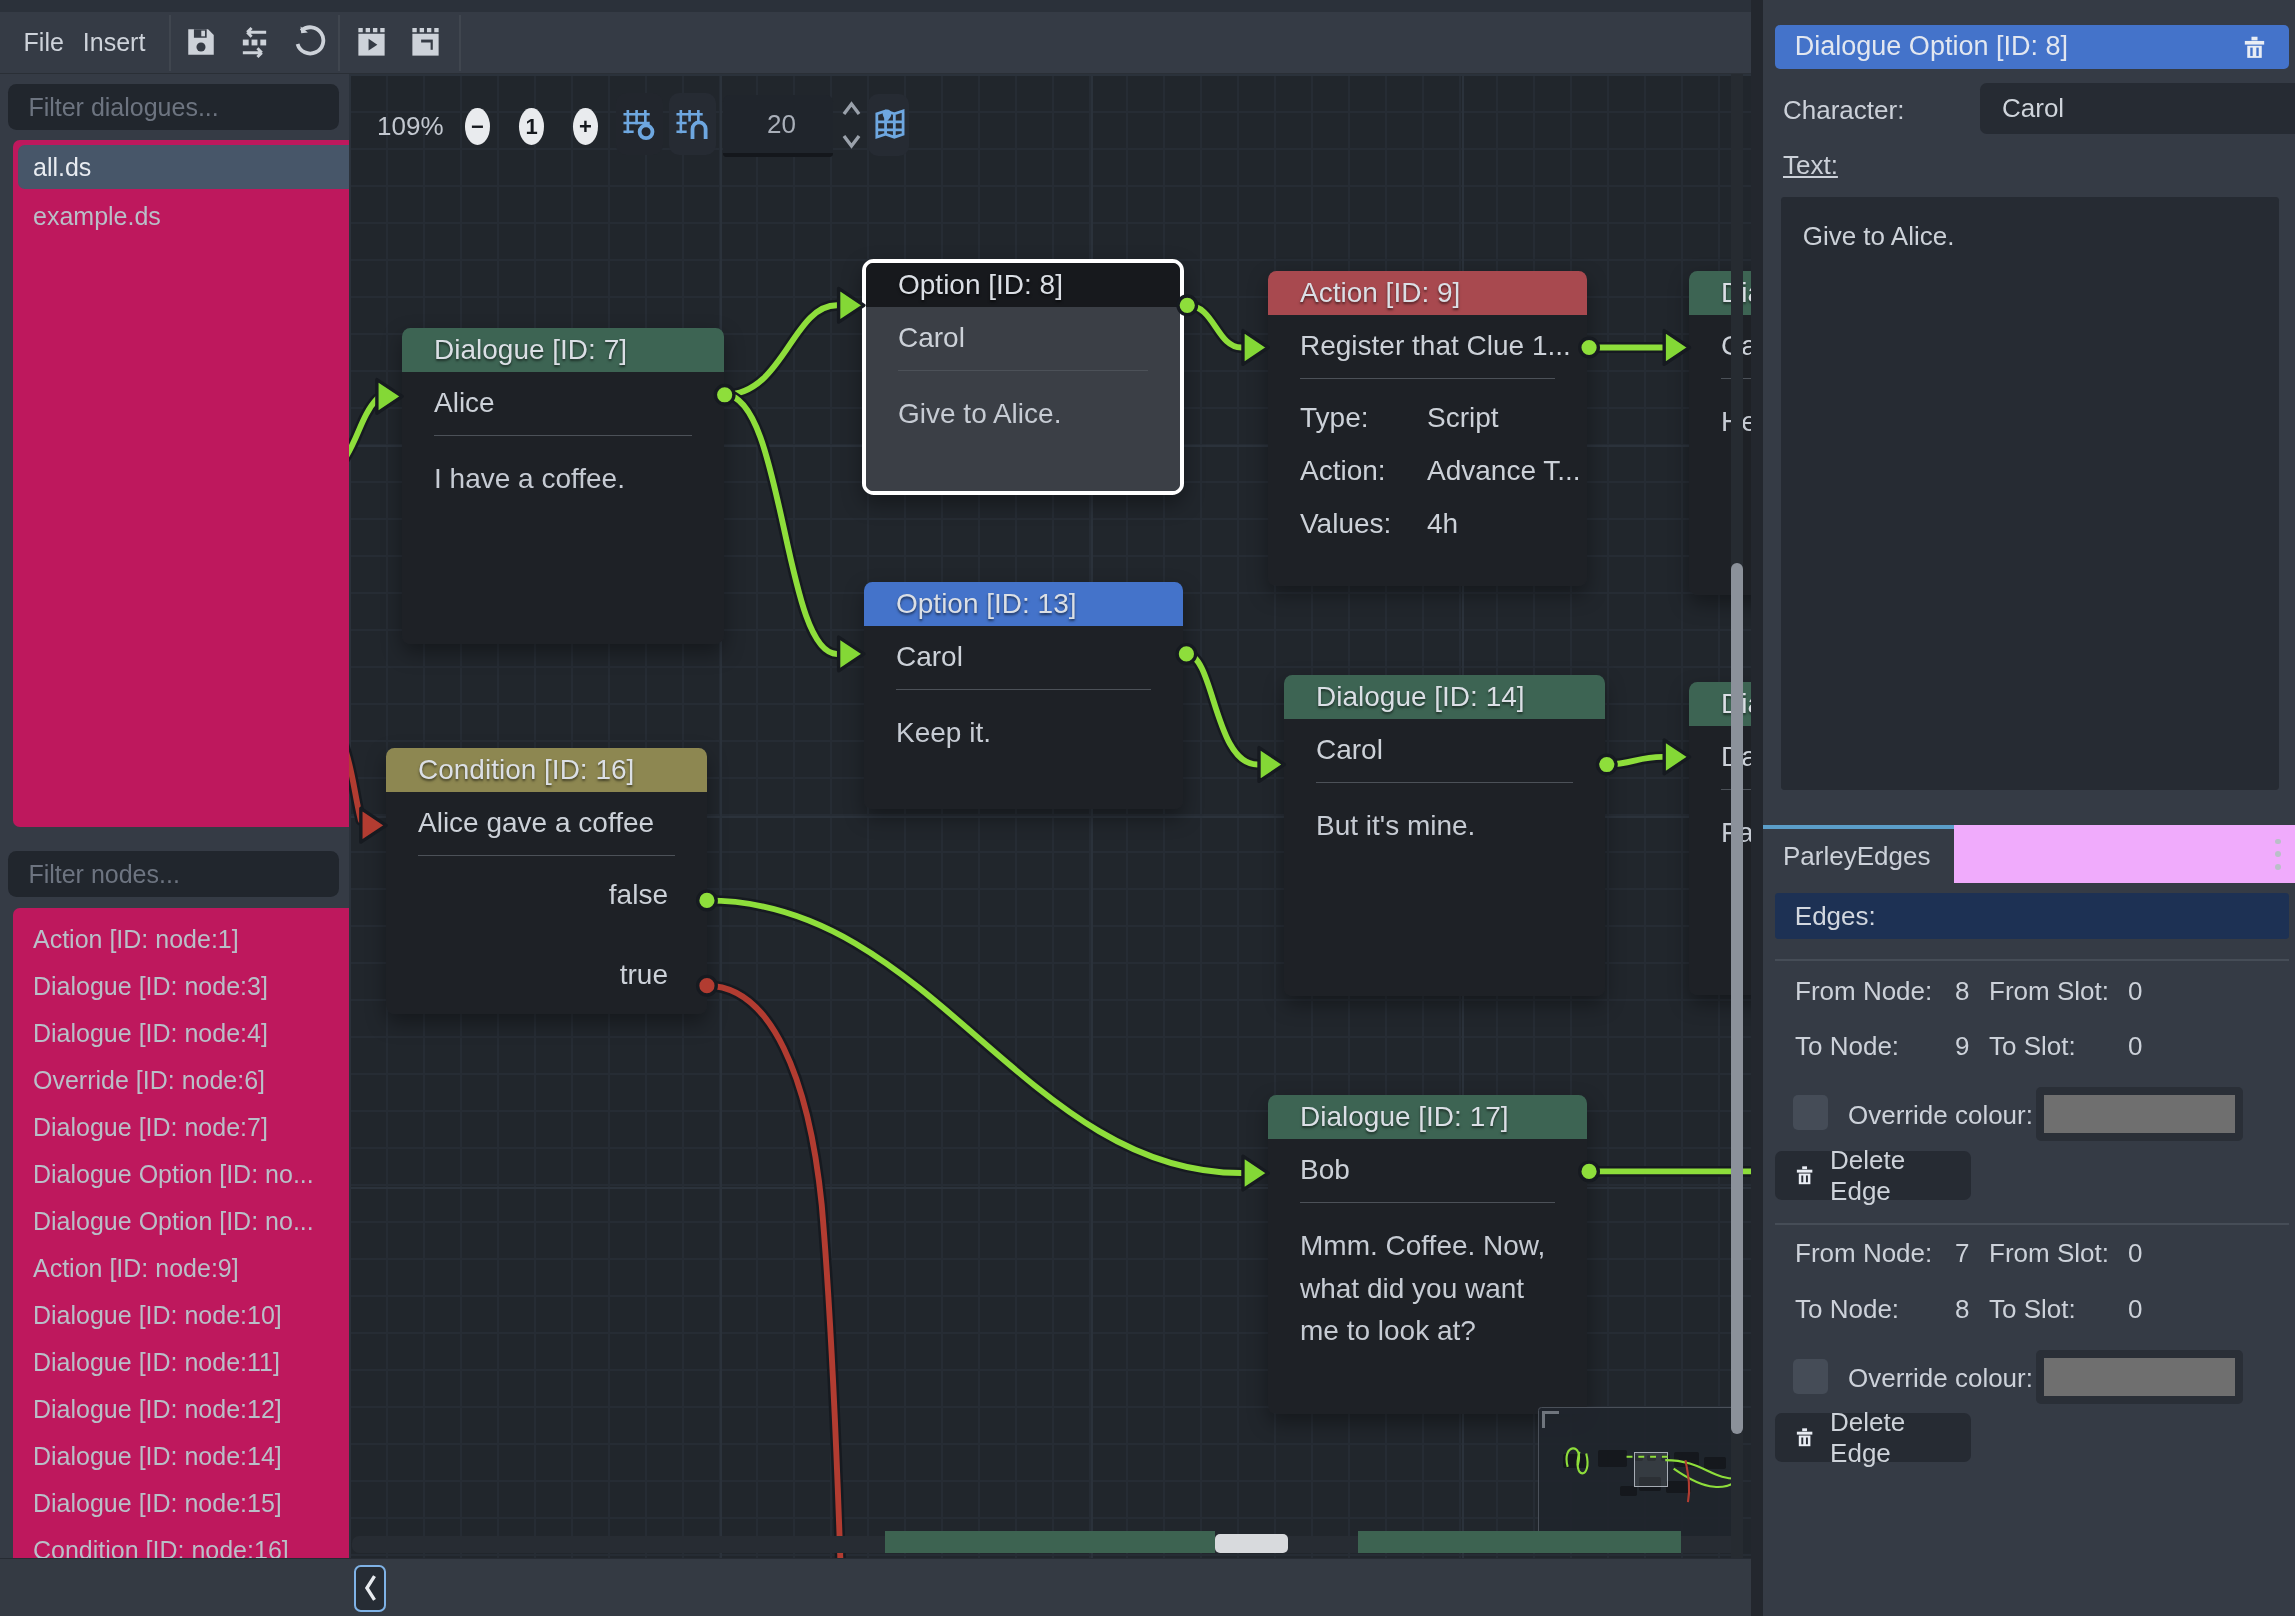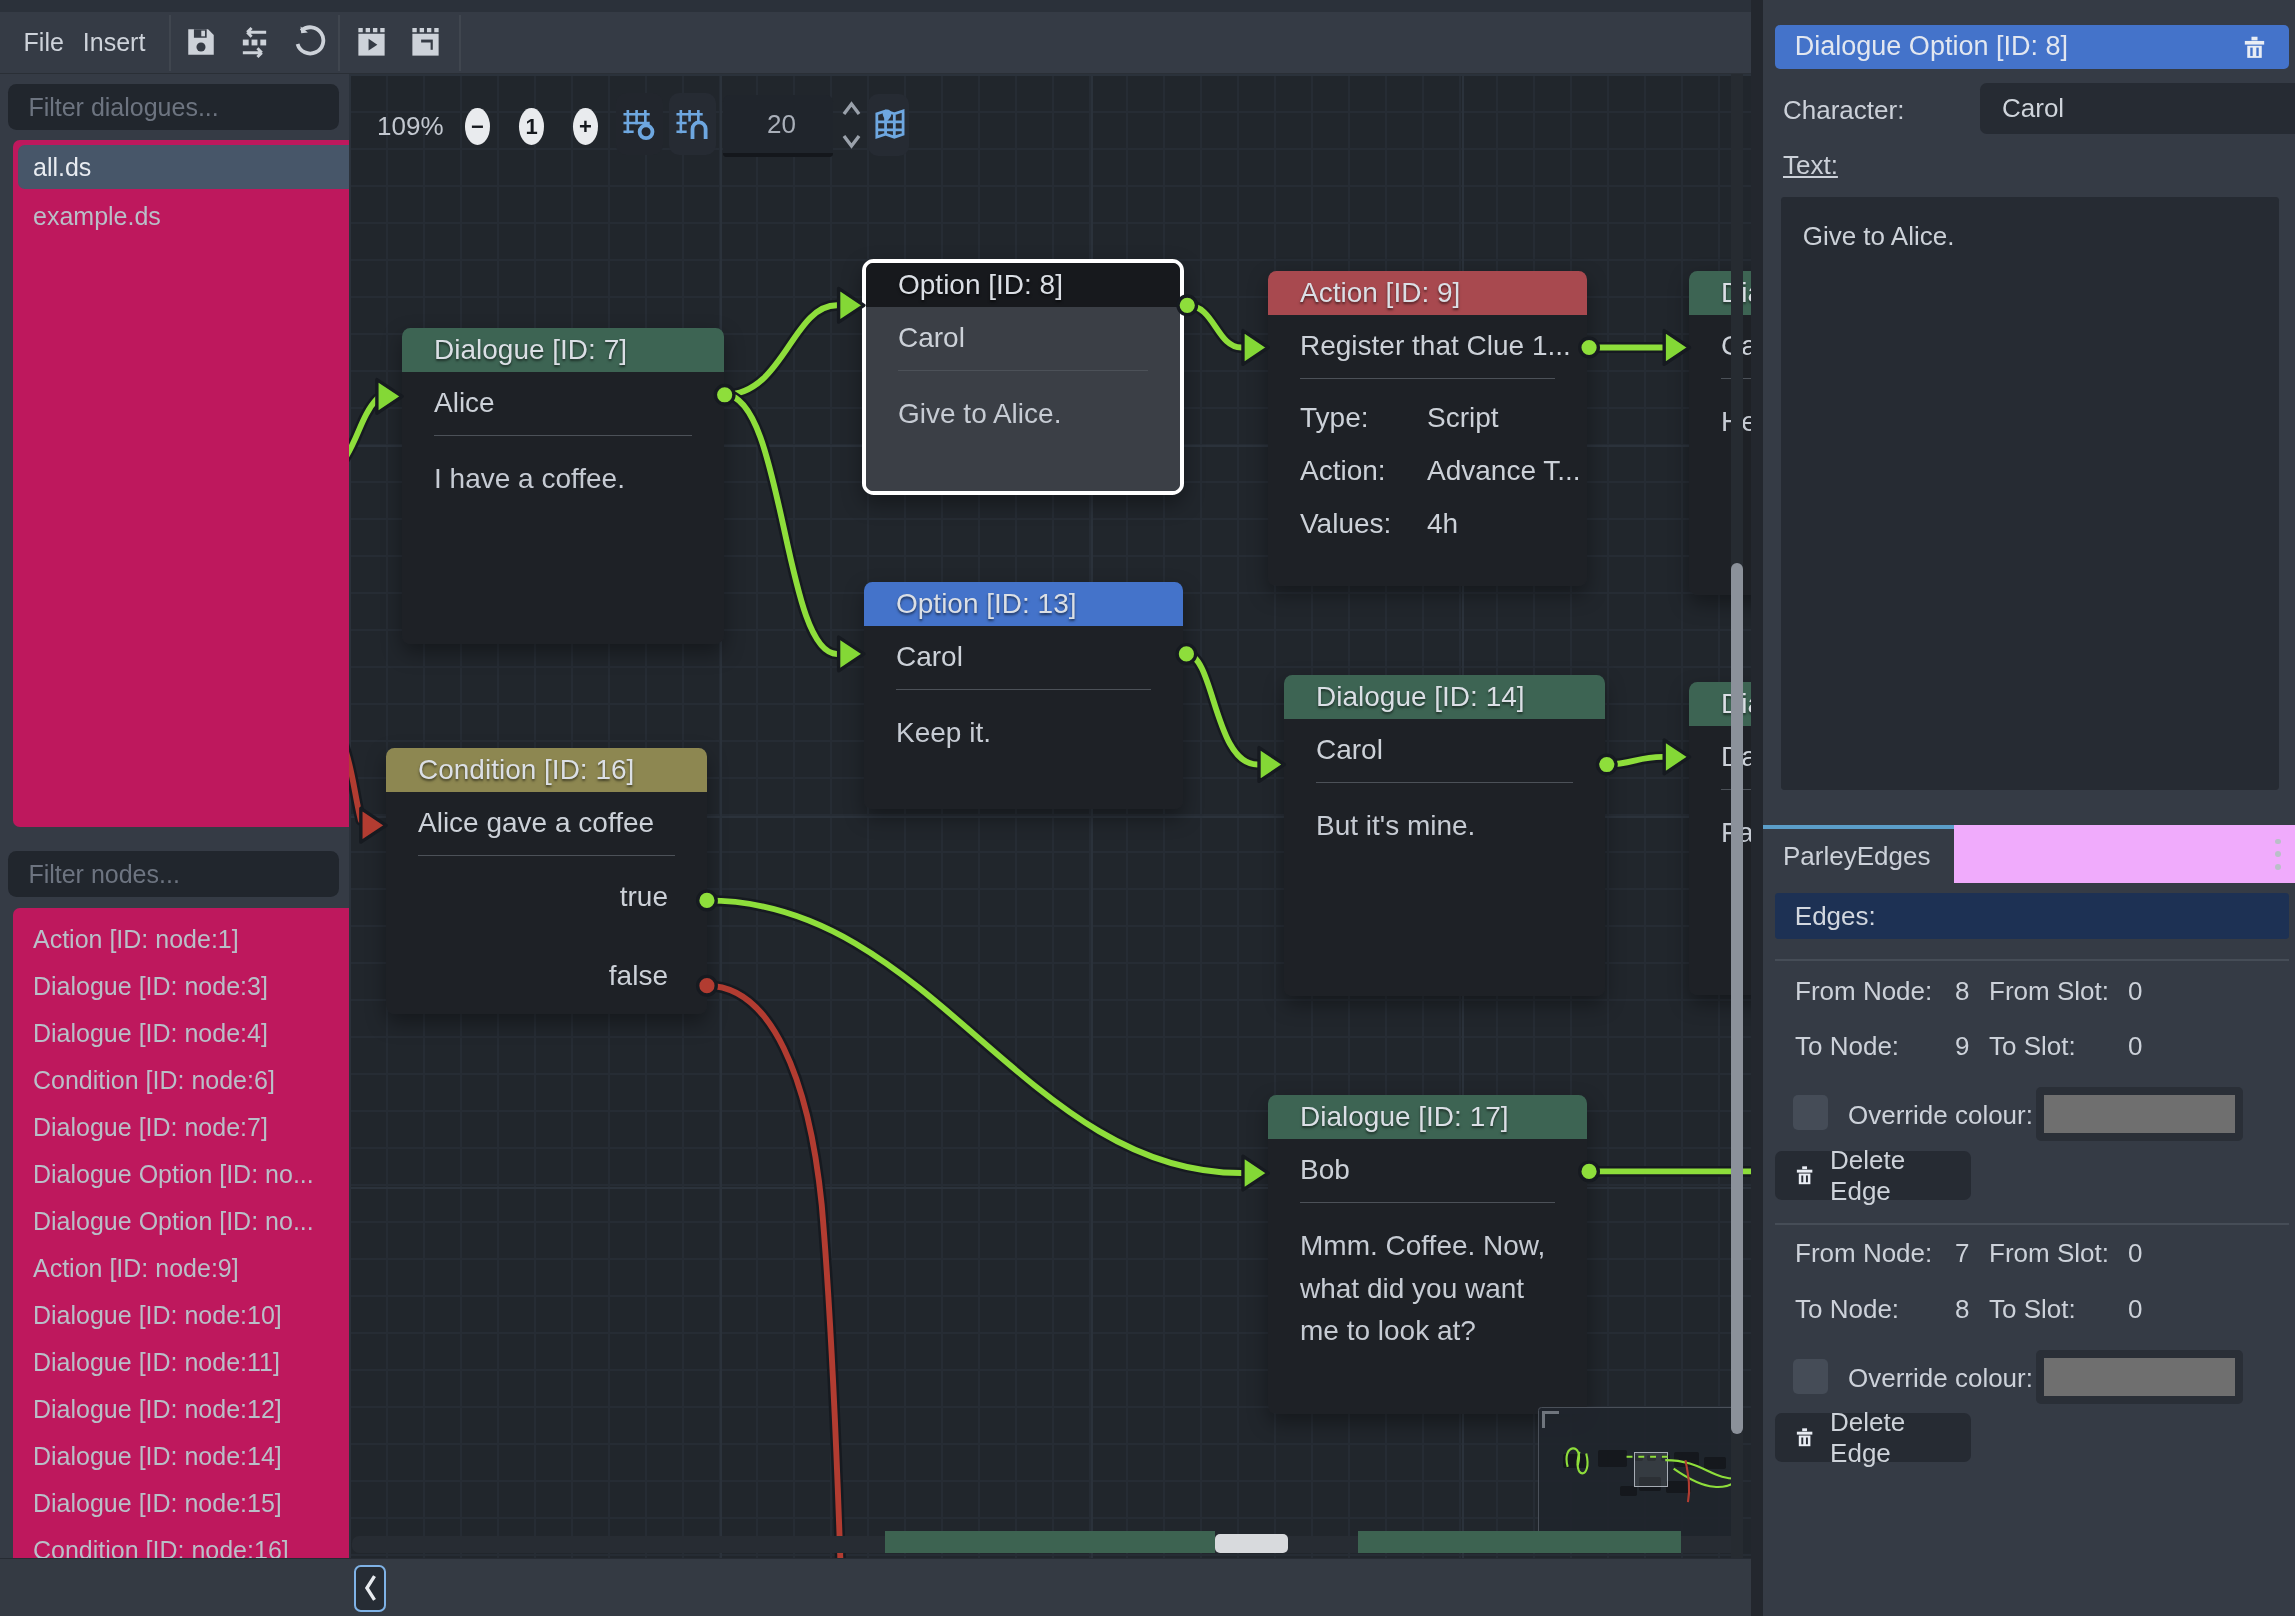--- a/index.html
+++ b/index.html
@@ -191,21 +191,21 @@
     <svg width="25" height="25" viewBox="0 0 24 24" style="margin-right:15px;" fill="none" stroke="#c9ced6" stroke-width="2.6">
         <circle cx="10" cy="10" r="6.5"></circle>
         <path d="M15 15 L21 21"></path>
       </svg>
   </div>
 
   <div class="panel-dark" style="top:908px;height:709px;border-radius:6.8px 6.8px 0 0;padding-top:8.4px;">
     <div class="nodelist-item">Action [ID: node:1]</div>
     <div class="nodelist-item">Dialogue [ID: node:3]</div>
     <div class="nodelist-item">Dialogue [ID: node:4]</div>
-    <div class="nodelist-item">Condition [ID: node:6]</div>
+    <div class="nodelist-item">Override [ID: node:6]</div>
     <div class="nodelist-item">Dialogue [ID: node:7]</div>
     <div class="nodelist-item">Dialogue Option [ID: no...</div>
     <div class="nodelist-item">Dialogue Option [ID: no...</div>
     <div class="nodelist-item">Action [ID: node:9]</div>
     <div class="nodelist-item">Dialogue [ID: node:10]</div>
     <div class="nodelist-item">Dialogue [ID: node:11]</div>
     <div class="nodelist-item">Dialogue [ID: node:12]</div>
     <div class="nodelist-item">Dialogue [ID: node:14]</div>
     <div class="nodelist-item">Dialogue [ID: node:15]</div>
     <div class="nodelist-item">Condition [ID: node:16]</div>
@@ -283,22 +283,22 @@
       </div>
     </div>
 
     <div class="gnode" style="left:37px;top:674px;width:321px;height:266px;">
       <div class="nhead h-olive">
           <span>Condition [ID: 16]</span>
         </div>
       <div class="nbody">
         <div class="nrow">Alice gave a coffee</div>
         <div class="ndiv"></div>
+        <div class="nout" style="height:78px;">false</div>
         <div class="nout" style="height:81px;">true</div>
-        <div class="nout" style="height:78px;">false</div>
       </div>
     </div>
 
     <div class="gnode" style="left:919px;top:1021px;width:319px;height:319px;">
       <div class="nhead h-green">
           <span>Dialogue [ID: 17]</span>
         </div>
       <div class="nbody">
         <div class="nrow">Bob</div>
         <div class="ndiv"></div>

